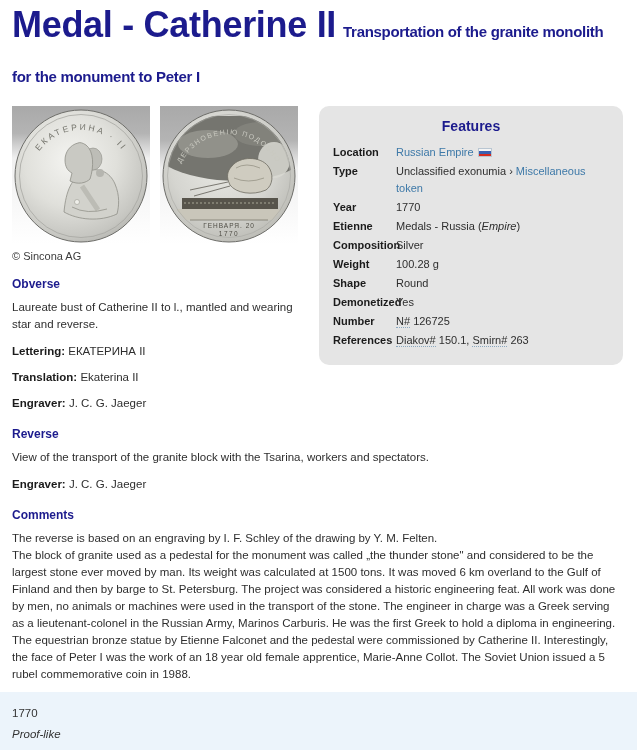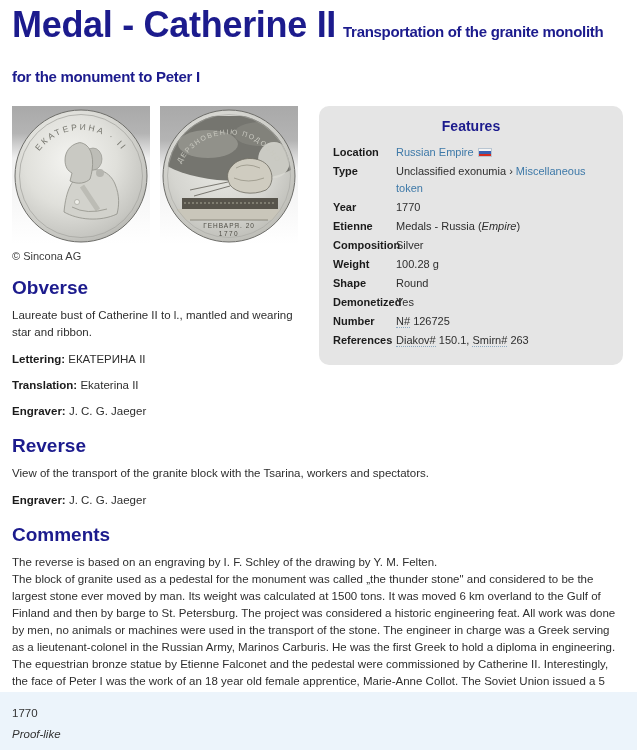--- a/index.html
+++ b/index.html
@@ -29,21 +29,21 @@
   a.lnk { color:#3e79a8; text-decoration:none; cursor:pointer; }
   .abbr { border-bottom:1px dotted #8aa8c0; cursor:help; }
   .em { font-style:italic;text-align:right; }
 
   
   .photos { display:flex; gap:10px; margin:6px 0 0; }
   .photos svg { display:block; }
   .credit { font-size:11px; color:#3c3c3c; margin:6px 0 8px; }
 
   
-  h2.sect { color:#1c1b8d; font-size:19px; margin:15px 0 8px; }
+  h2.sect { color:#1c1b8d; font-size:12px; margin:15px 0 8px; }
   .main p { margin:0 0 9px; font-size:11.5px; line-height:17px; }
   .main p.desc { margin-bottom:10px; }
   .comments-text { font-size:11.5px; line-height:20px; margin:0 0 8px; }
   .blabel { font-weight:bold; color:#1b1b1b; }
   .main::after { content:""; display:block; clear:both; }
 
   
   .flag {
     display:inline-block; width:14px; height:9px; vertical-align:-1px; margin-left:4px;
     border:1px solid #b9c6d2;
@@ -192,21 +192,21 @@
         </g>
         <path id="arc2" d="M 16 72 A 54 54 0 0 1 122 72" fill="none"></path>
         <text font-size="7" fill="#c9c9c0" letter-spacing="1.5"><textPath href="#arc2" startOffset="50%" text-anchor="middle">ДЕРЗНОВЕНІЮ ПОДОБНО</textPath></text>
         <circle cx="69" cy="70" r="61.5" fill="none" stroke="#a8a8a3" stroke-width="1" opacity="0.6"></circle>
       </svg>
 
     </div>
     <div class="credit">© Sincona AG</div>
 
     <h2 class="sect">Obverse</h2>
-    <p class="desc">Laureate bust of Catherine II to l., mantled and wearing star and ribbon.</p>
+    <p class="desc">Laureate bust of Catherine II to l., mantled and wearing star and reverse.</p>
     <p><span class="blabel">Lettering:</span> <span>ЕКАТЕРИНА II</span></p>
     <p><span class="blabel">Translation:</span> <span>Ekaterina II</span></p>
     <p><span class="blabel">Engraver:</span> <span>J. C. G. Jaeger</span></p>
 
     <h2 class="sect">Reverse</h2>
     <p class="desc">View of the transport of the granite block with the Tsarina, workers and spectators.</p>
     <p><span class="blabel">Engraver:</span> <span>J. C. G. Jaeger</span></p>
 
     <h2 class="sect">Comments</h2>
     <p class="comments-text"><span>The reverse is based on an engraving by I. F. Schley of the drawing by Y. M. Felten.</span><br><span>The block of granite used as a pedestal for the monument was called „the thunder stone" and considered to be the largest stone ever moved by man. Its weight was calculated at 1500 tons. It was moved 6 km overland to the Gulf of Finland and then by barge to St. Petersburg. The project was considered a historic engineering feat. All work was done by men, no animals or machines were used in the transport of the stone. The engineer in charge was a Greek serving as a lieutenant-colonel in the Russian Army, Marinos Carburis. He was the first Greek to hold a diploma in engineering. The equestrian bronze statue by Etienne Falconet and the pedestal were commissioned by Catherine II. Interestingly, the face of Peter I was the work of an 18 year old female apprentice, Marie-Anne Collot. The Soviet Union issued a 5 rubel commemorative coin in 1988.</span></p>

